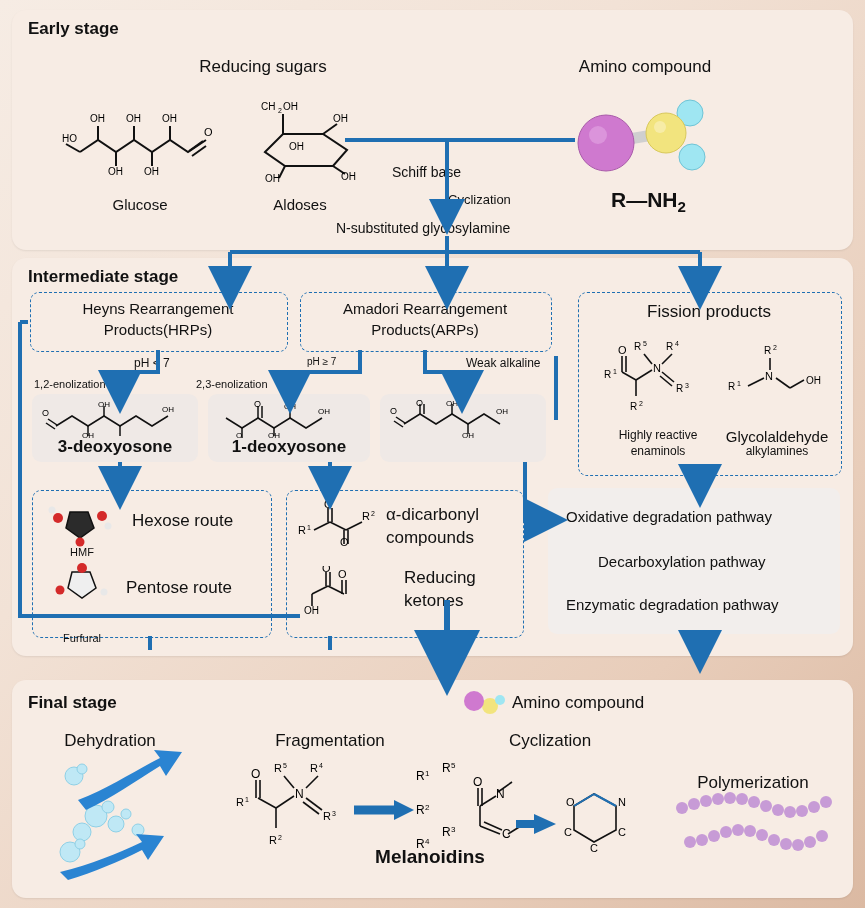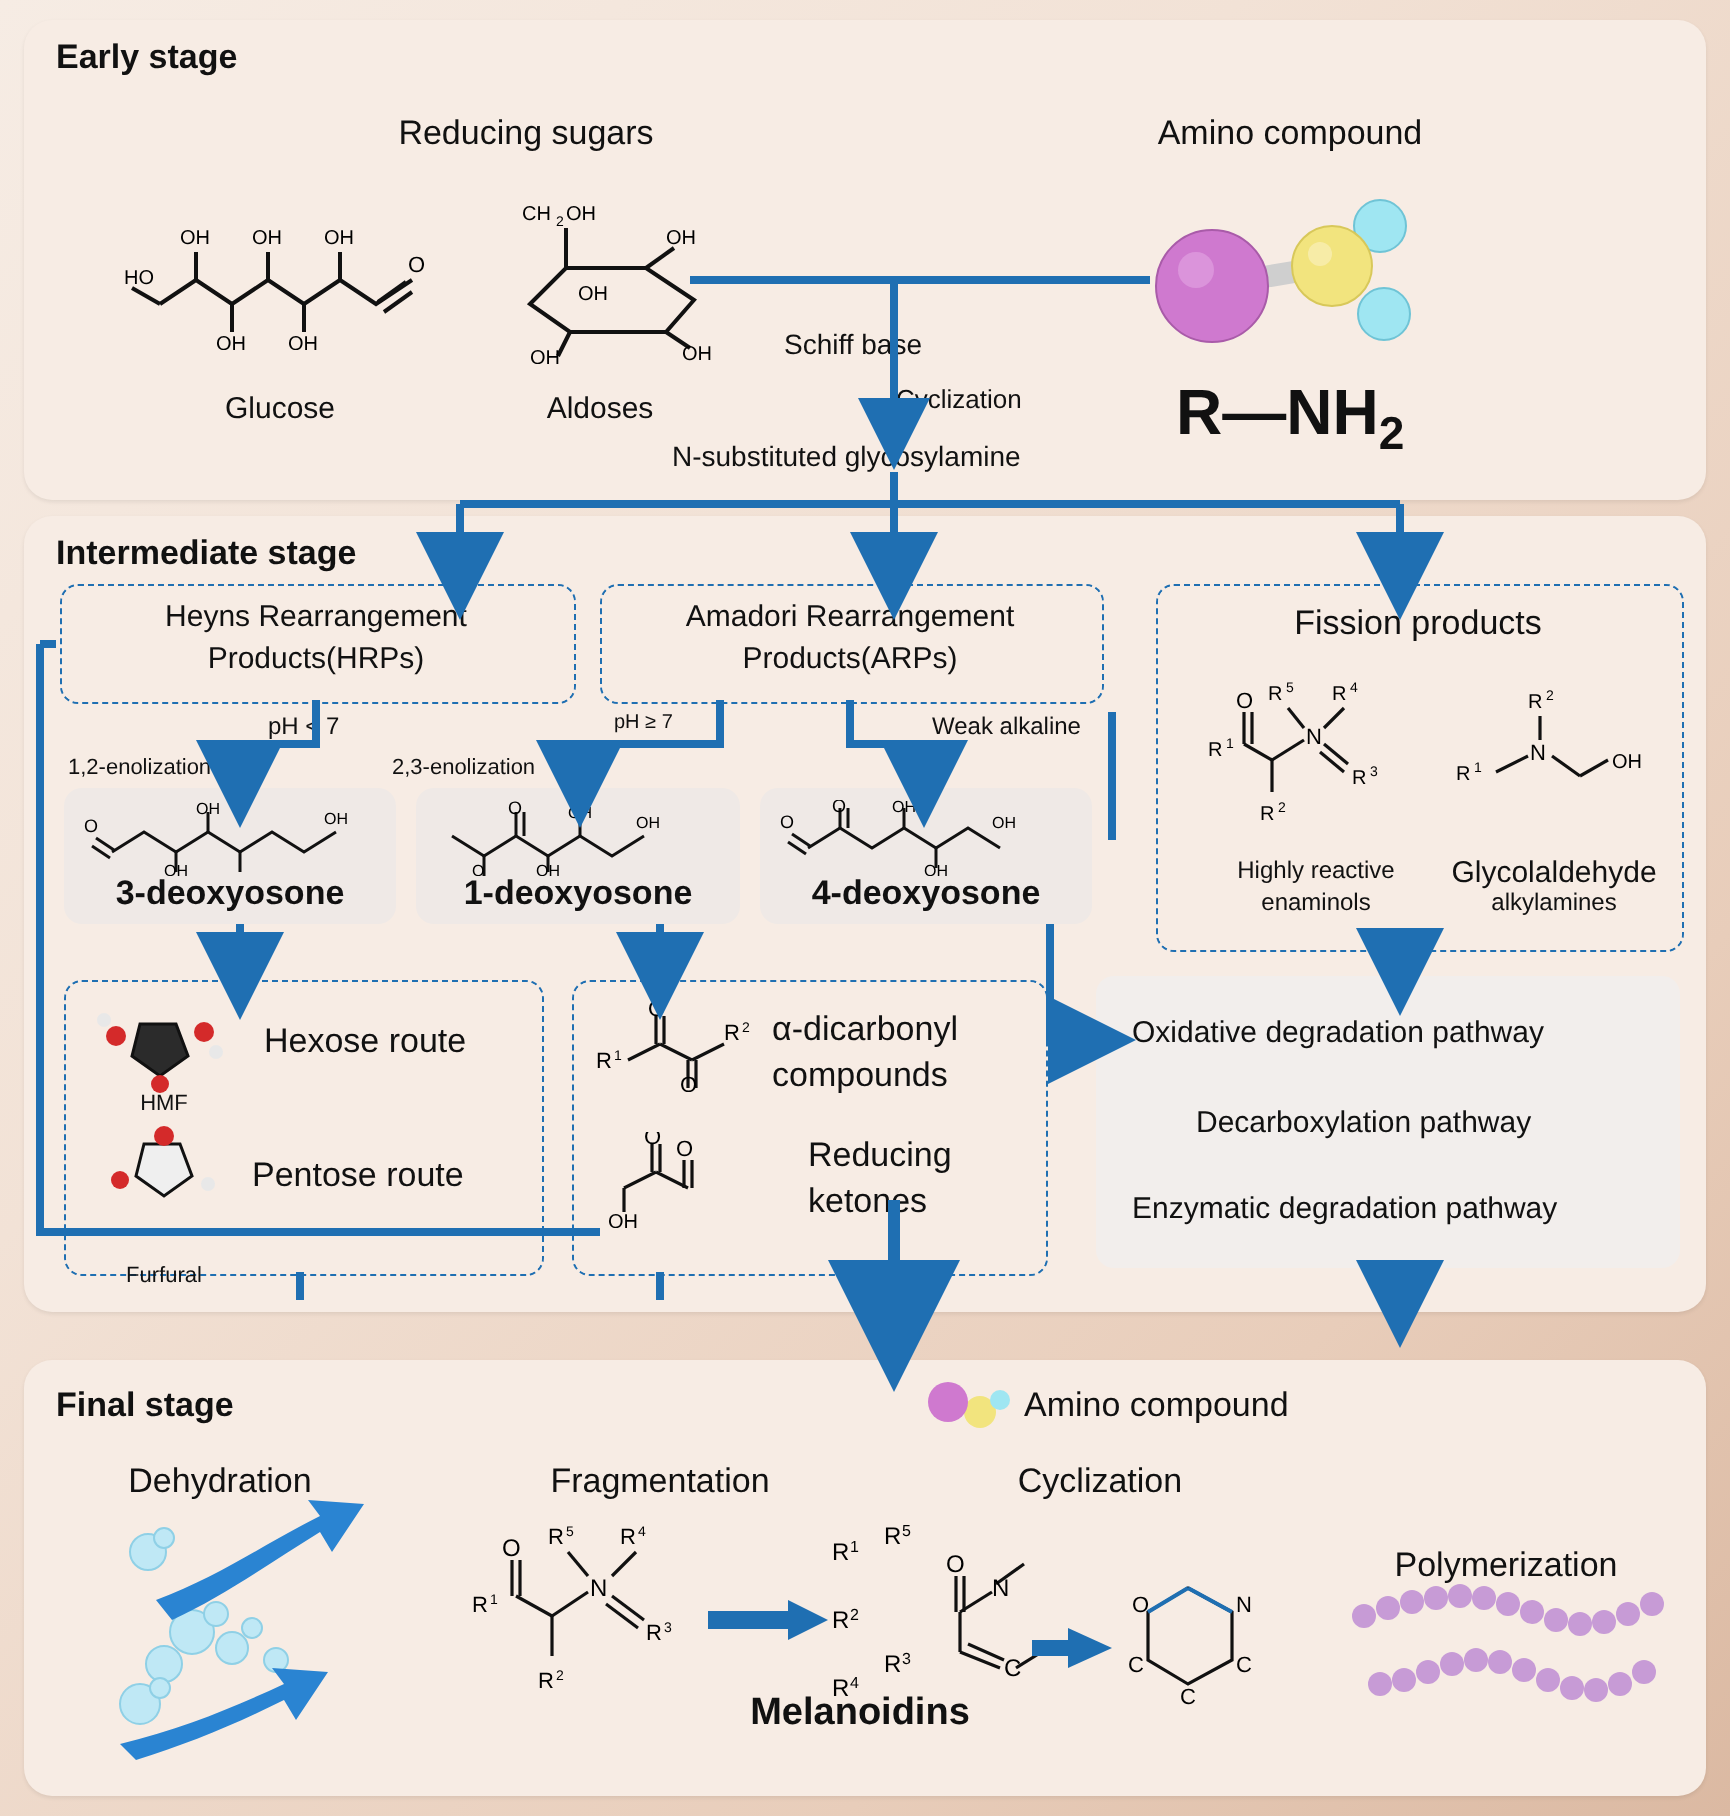--- a/index.html
+++ b/index.html
@@ -121,21 +121,21 @@
 
   <svg class="molecule" style="left:570px; top:95px; width:165px; height:80px;" viewBox="0 0 165 80">
     <line x1="35" y1="48" x2="95" y2="38" stroke="#cfcfcf" stroke-width="11"></line>
     <circle cx="120" cy="18" r="13" fill="#9fe6f2" stroke="#6fc4d6" stroke-width="1"></circle>
     <circle cx="122" cy="62" r="13" fill="#9fe6f2" stroke="#6fc4d6" stroke-width="1"></circle>
     <circle cx="96" cy="38" r="20" fill="#f2e47e" stroke="#d8c85a" stroke-width="1"></circle>
     <circle cx="36" cy="48" r="28" fill="#cf79cf" stroke="#a95ba9" stroke-width="1"></circle>
     <circle cx="28" cy="40" r="9" fill="#e3a6e3" opacity="0.6"></circle>
     <circle cx="90" cy="32" r="6" fill="#f9f0b9" opacity="0.7"></circle>
   </svg>
-  <div class="lbl big" style="left:588px; top:188px; font-size:32px;text-align:center;">
+  <div class="lbl big" style="left:611px; top:188px; font-size:21px;text-align:center;">
     <span>R—NH</span><span class="sub">2</span>
   </div>
 
   <div class="stage-box" style="left:12px; top:258px; width:841px; height:398px;"></div>
   <div class="stage-title" style="left:28px; top:267px;">Intermediate stage</div>
 
   <div class="dashbox" style="left:30px; top:292px; width:256px; height:58px;"></div>
   <div class="lbl center" style="left:30px; top:300px; width:256px; font-size:15px;">Heyns Rearrangement</div>
   <div class="lbl center" style="left:30px; top:321px; width:256px; font-size:15px;">Products(HRPs)</div>
 
@@ -232,21 +232,20 @@
     <text x="0" y="14" font-size="9">O</text>
     <line x1="30" y1="14" x2="30" y2="4" stroke="#111" stroke-width="1.5"></line>
     <line x1="34" y1="14" x2="34" y2="4" stroke="#111" stroke-width="1.5"></line>
     <text x="26" y="6" font-size="9">O</text>
     <line x1="62" y1="14" x2="62" y2="4" stroke="#111" stroke-width="1.5"></line>
     <text x="56" y="6" font-size="8">OH</text>
     <line x1="78" y1="24" x2="78" y2="34" stroke="#111" stroke-width="1.5"></line>
     <text x="72" y="38" font-size="8">OH</text>
     <text x="106" y="14" font-size="8">OH</text>
   </svg>
-  <div class="lbl center big" style="left:380px; top:437px; width:166px; font-size:17px;">4-deoxyosone</div>
 
   <div class="dashbox" style="left:32px; top:490px; width:238px; height:146px;"></div>
   <svg class="molecule" style="left:44px; top:500px; width:76px; height:48px;" viewBox="0 0 76 48">
     <polygon points="26,12 44,12 50,28 36,38 22,28" fill="#2b2b2b" stroke="#111" stroke-width="1.5"></polygon>
     <circle cx="14" cy="18" r="5" fill="#d42a2a"></circle>
     <circle cx="36" cy="42" r="4.5" fill="#d42a2a"></circle>
     <circle cx="58" cy="16" r="5" fill="#d42a2a"></circle>
     <circle cx="64" cy="26" r="3.5" fill="#e8e8e8"></circle>
     <circle cx="8" cy="10" r="3.5" fill="#e8e8e8"></circle>
   </svg>

